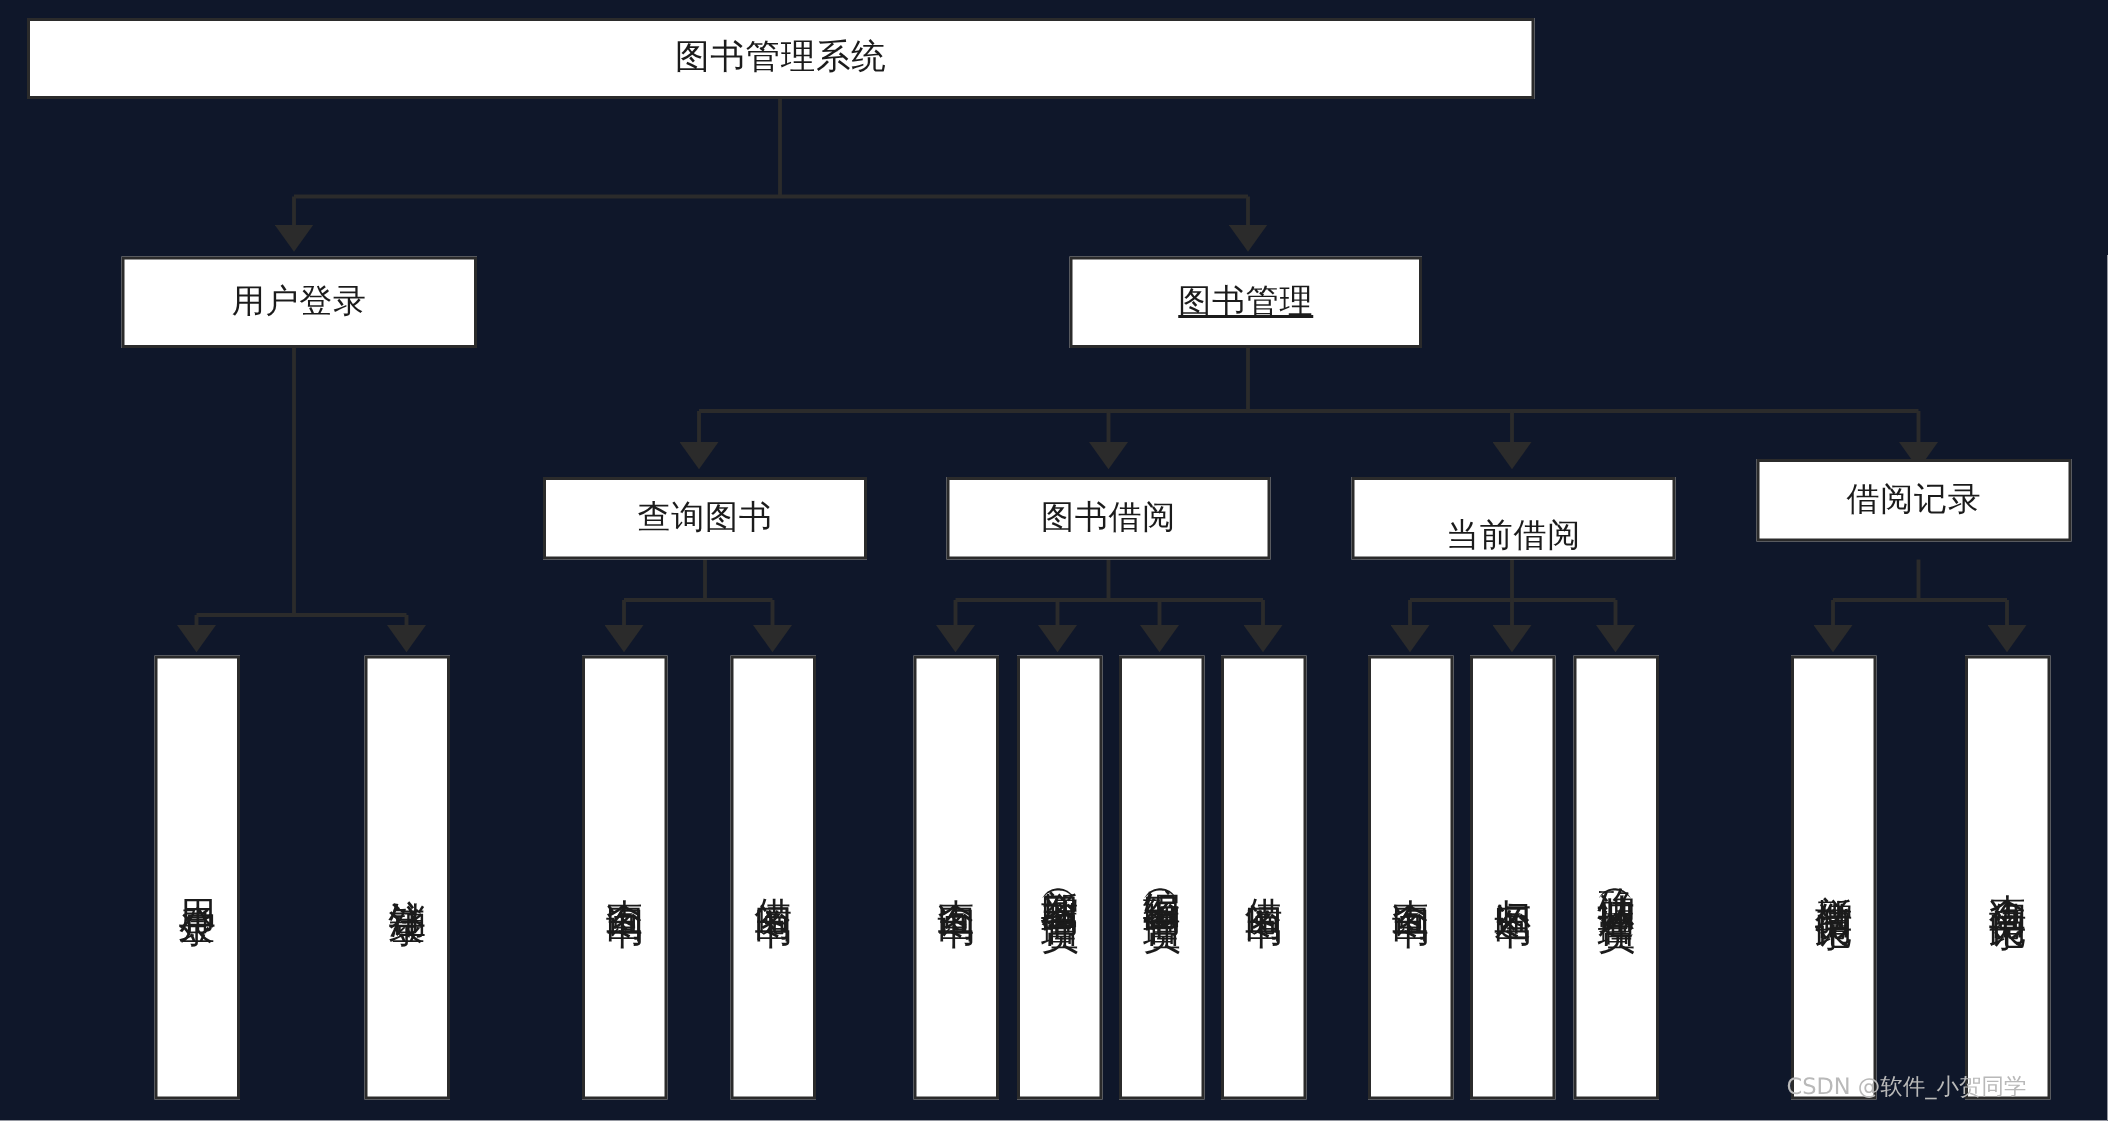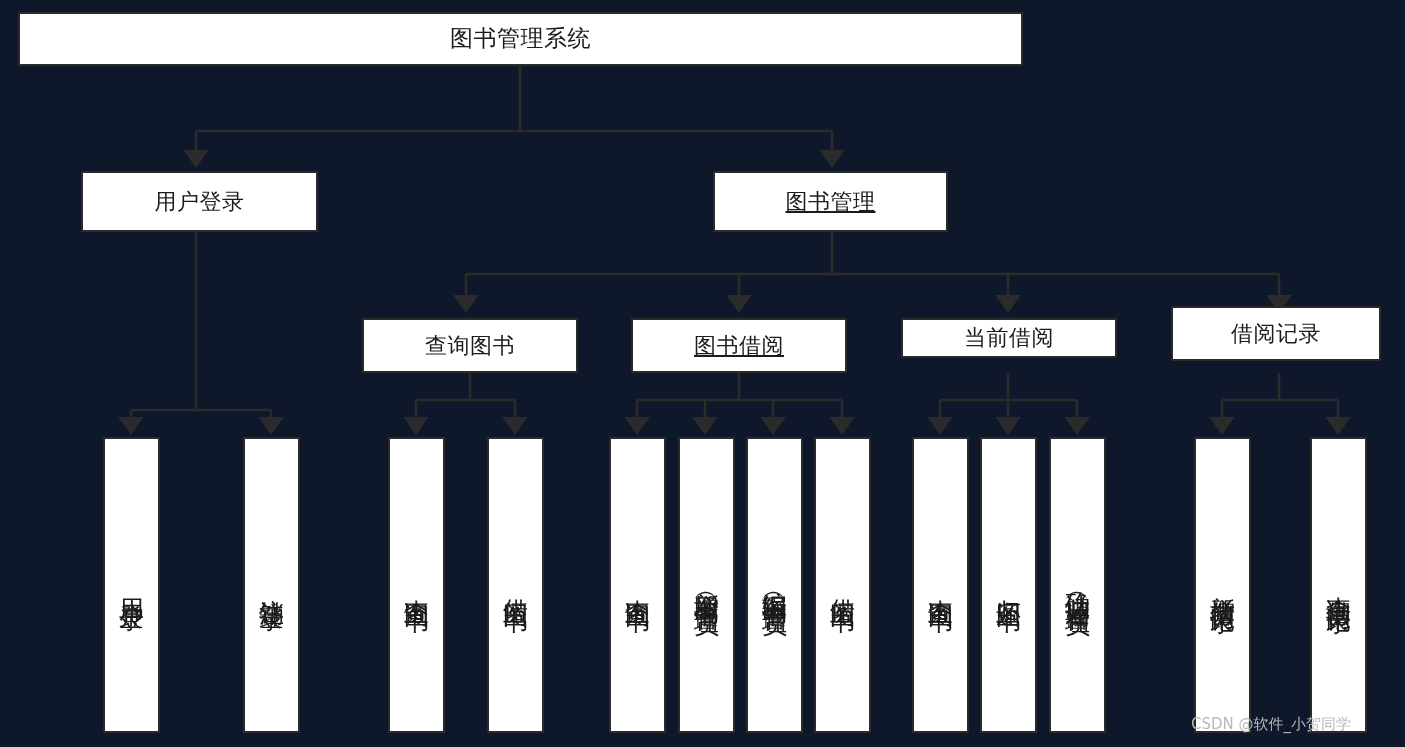--- a/index.html
+++ b/index.html
@@ -136,24 +136,24 @@
   <div class="node horiz" style="left:81px; top:171px; width:237px; height:61px;">
     <span class="node-label">用户登录</span>
   </div>
   <div class="node horiz" style="left:713px; top:171px; width:235px; height:61px;text-decoration:underline;">
     <span class="node-label">图书管理</span>
   </div>
 
   <div class="node horiz" style="left:362px; top:318px; width:216px; height:55px;">
     <span class="node-label">查询图书</span>
   </div>
-  <div class="node horiz" style="left:631px; top:318px; width:216px; height:55px;text-decoration:underline;">
+  <div class="node horiz" style="left:631px; top:318px; width:216px; height:55px;">
     <span class="node-label">图书借阅</span>
   </div>
-  <div class="node horiz" style="left:901px; top:318px; width:216px; height:40px;">
+  <div class="node horiz" style="left:901px; top:318px; width:216px; height:55px;align-items:flex-end;">
     <span class="node-label">当前借阅</span>
   </div>
   <div class="node horiz" style="left:1171px; top:306px; width:210px; height:55px;">
     <span class="node-label">借阅记录</span>
   </div>
 
   <div class="node vert" style="left:103px; top:437px; width:57px; height:296px;">
     <span class="node-label">用户登录</span>
   </div>
   <div class="node vert" style="left:243px; top:437px; width:57px; height:296px;">

